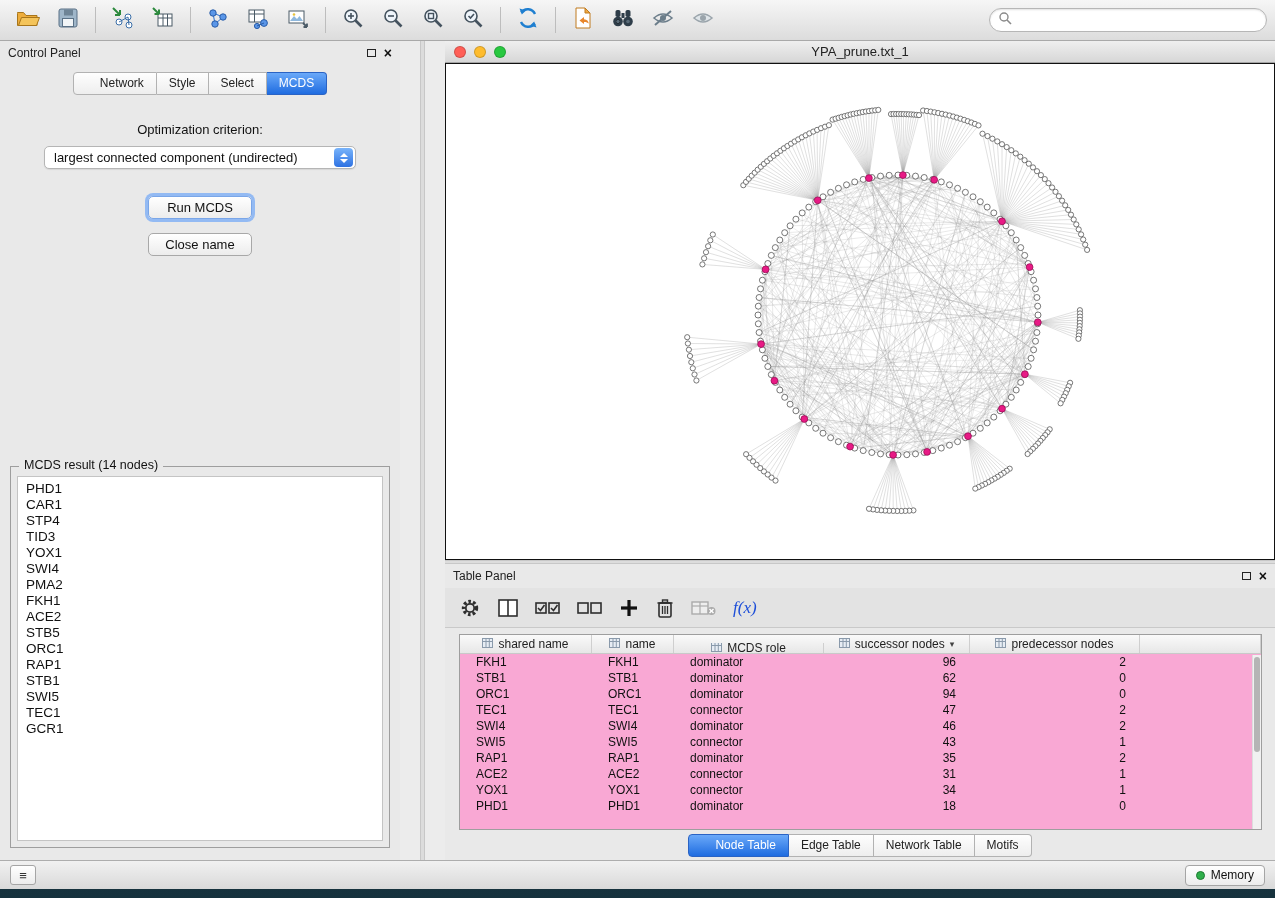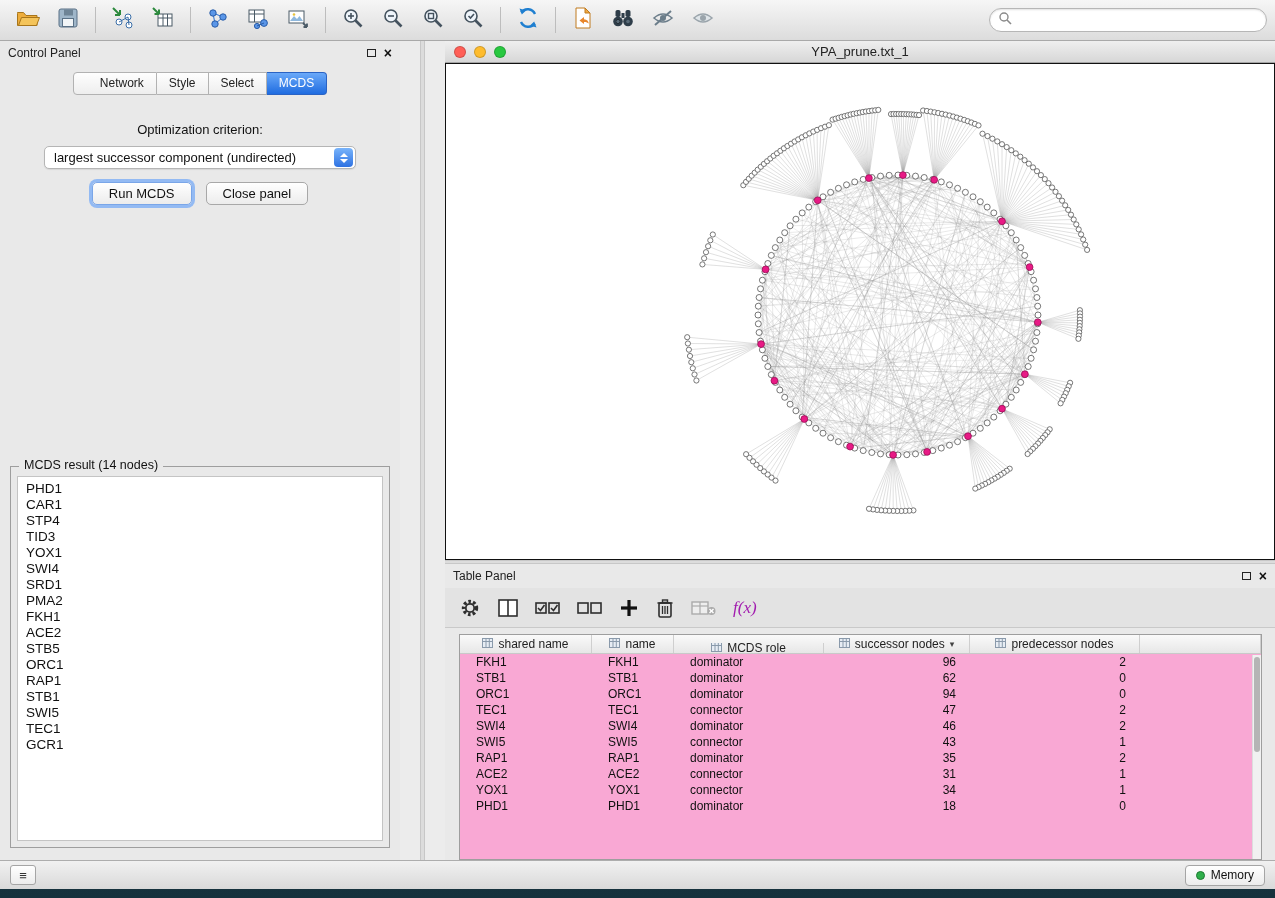--- a/index.html
+++ b/index.html
@@ -30,41 +30,41 @@
   .seg-btn:first-child { border-left-width:1px; border-radius:4px 0 0 4px;padding-left:26px; }
   .seg-btn:last-child { border-radius:0 4px 4px 0; }
   .seg-btn.active { background:linear-gradient(#6aa9f9,#1f6ce0); color:#fff; border-color:#2a63c4; }
   .cp-tabs-row { display:flex; justify-content:center; padding:7px 0 9px; }
   .cp-upper { height:362px; display:flex; flex-direction:column; align-items:center; }
   .opt-label { margin-top:18px; font-size:13px; color:#111; }
   .dropdown { margin-top:9px; width:312px; height:23px; background:#fff; border:1px solid #b5b5b5; border-radius:5px; display:flex; align-items:center; font-size:13px; color:#111; padding-left:9px; box-shadow:0 1px 1px rgba(0,0,0,.08); }
   .stepper { margin-left:auto; margin-right:2px; width:19px; height:19px; border-radius:4px; background:linear-gradient(#79b4fb,#2e72e2); display:flex; flex-direction:column; align-items:center; justify-content:center; gap:2px; }
   .tri-up { width:0; height:0; border-left:4px solid transparent; border-right:4px solid transparent; border-bottom:4px solid #fff; }
   .tri-dn { width:0; height:0; border-left:4px solid transparent; border-right:4px solid transparent; border-top:4px solid #fff; }
-  .btn-row { margin-top:13px; display:flex; gap:14px; }
+  .btn-row { margin-top:27px; display:flex; gap:14px;flex-direction:column; }
   .mac-btn { height:23px; padding:0 16px; font-size:13px; color:#111; background:linear-gradient(#fff,#ececec); border:1px solid #a8a8a8; border-radius:5px; }
   .mac-btn.focused { box-shadow:0 0 0 3px rgba(90,155,250,.6); border-color:#7aa6e8; }
   .result-group { flex:1; margin:0 10px 12px; border:1px solid #9e9e9e; position:relative; }
   .result-legend { position:absolute; top:-9px; left:8px; background:#e9e9e9; padding:0 5px; font-size:12.5px; color:#111; }
   .listbox { position:absolute; left:6px; right:6px; top:9px; bottom:6px; background:#fff; border:1px solid #c4c4c4; overflow:hidden; padding:4px 0 0 8px; }
   .mcds-item { font-size:13.5px; line-height:16px; color:#111; }
 
   
   .right { flex:1; display:flex; flex-direction:column; min-width:0; }
   .net-window { height:519px; display:flex; flex-direction:column; }
   .net-titlebar { height:22px; background:linear-gradient(#efefef,#d7d7d7); border-bottom:1px solid #a5a5a5; position:relative; display:flex; align-items:center; justify-content:center; font-size:13px; color:#222; }
   .lights { position:absolute; left:9px; top:5px; display:flex; gap:8px; }
   .light { width:12px; height:12px; border-radius:50%; border:1px solid rgba(0,0,0,.18); }
   .net-canvas { flex:1; background:#fff; border:1px solid #111; position:relative; overflow:hidden; }
 
   
   .table-panel { flex:1; background:#e9e9e9; display:flex; flex-direction:column; min-height:0; }
   .tp-toolbar { height:40px; background:#e3e3e3; border-bottom:1px solid #c9c9c9; display:flex; align-items:center; padding:0 14px; gap:16px; }
   .tp-ic { display:flex; align-items:center; justify-content:center; height:28px; }
-  .fx { font-family:"Liberation Serif",serif; font-style:italic; font-size:17px; color:#a21caf; }
+  .fx { font-family:"Liberation Serif",serif; font-style:italic; font-size:17px; color:#1d4ed8; }
   .tbl-wrap { margin:6px 13px 0 14px; flex:1; background:#f9a8d4; border:1px solid #9e9e9e; display:flex; flex-direction:column; overflow:hidden; position:relative; }
   .thead { height:19px; background:linear-gradient(#fafafa,#e7e7e7); border-bottom:1px solid #c9c9c9; display:flex; flex:0 0 auto; }
   .th { display:flex; align-items:center; justify-content:center; gap:5px; border-right:1px solid #cfcfcf; font-size:12px; color:#222; overflow:hidden; white-space:nowrap; }
   .th-fill { flex:1; }
   .chev { font-size:9px; color:#444; }
   .tbody { flex:1; overflow:hidden; }
   .tr { display:flex; height:16px; align-items:center; }
   .td { font-size:12px; color:#111; padding-left:16px; white-space:nowrap; overflow:hidden; }
   .td.num { text-align:right; padding-left:0; padding-right:14px; }
   .vscroll { position:absolute; right:0; top:20px; bottom:0; width:9px; background:#f1f1f1; border-left:1px solid #ddd; }
@@ -257,41 +257,40 @@
             <div class="seg" id="cp-tabs">
               <div class="seg-btn">Network</div>
               <div class="seg-btn">Style</div>
               <div class="seg-btn">Select</div>
               <div class="seg-btn active">MCDS</div>
             </div>
           </div>
       <div class="cp-upper">
         <div class="opt-label">Optimization criterion:</div>
         <div class="dropdown">
-          <span>largest successor component (undirected)</span>
+          <span>largest connected component (undirected)</span>
           <span class="stepper">
                 <span class="tri-up"></span>
                 <span class="tri-dn"></span>
               </span>
         </div>
         <div class="btn-row">
           <button class="mac-btn focused">Run MCDS</button>
-          <button class="mac-btn">Close panel</button>
+          <button class="mac-btn">Close name</button>
         </div>
       </div>
       <div class="result-group">
         <span class="result-legend">MCDS result (14 nodes)</span>
         <div class="listbox" id="mcds-list">
               <div class="mcds-item">PHD1</div>
               <div class="mcds-item">CAR1</div>
               <div class="mcds-item">STP4</div>
               <div class="mcds-item">TID3</div>
               <div class="mcds-item">YOX1</div>
               <div class="mcds-item">SWI4</div>
-              <div class="mcds-item">SRD1</div>
               <div class="mcds-item">PMA2</div>
               <div class="mcds-item">FKH1</div>
               <div class="mcds-item">ACE2</div>
               <div class="mcds-item">STB5</div>
               <div class="mcds-item">ORC1</div>
               <div class="mcds-item">RAP1</div>
               <div class="mcds-item">STB1</div>
               <div class="mcds-item">SWI5</div>
               <div class="mcds-item">TEC1</div>
               <div class="mcds-item">GCR1</div>
@@ -1375,20 +1374,28 @@
                   <div class="td" style="width: 82px;">PHD1</div>
                   <div class="td" style="width: 150px;">dominator</div>
                   <div class="td num" style="width: 146px;">18</div>
                   <div class="td num" style="width: 170px;">0</div>
                 </div>
               </div>
           <div class="vscroll">
                 <div class="vthumb"></div>
               </div>
         </div>
+        <div class="tp-tabs-row">
+              <div class="seg" id="tp-tabs">
+                <div class="seg-btn active">Node Table</div>
+                <div class="seg-btn">Edge Table</div>
+                <div class="seg-btn">Network Table</div>
+                <div class="seg-btn">Motifs</div>
+              </div>
+            </div>
       </div>
     </div>
   </div>
 
   <div class="statusbar">
     <span class="menu-btn">
           <span>≡</span>
         </span>
     <span class="mem-btn">
       <span class="green-dot"></span>

